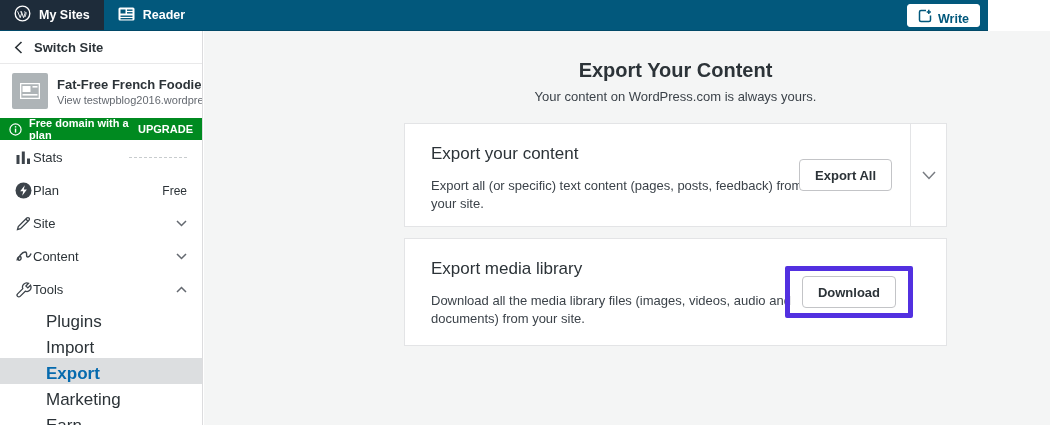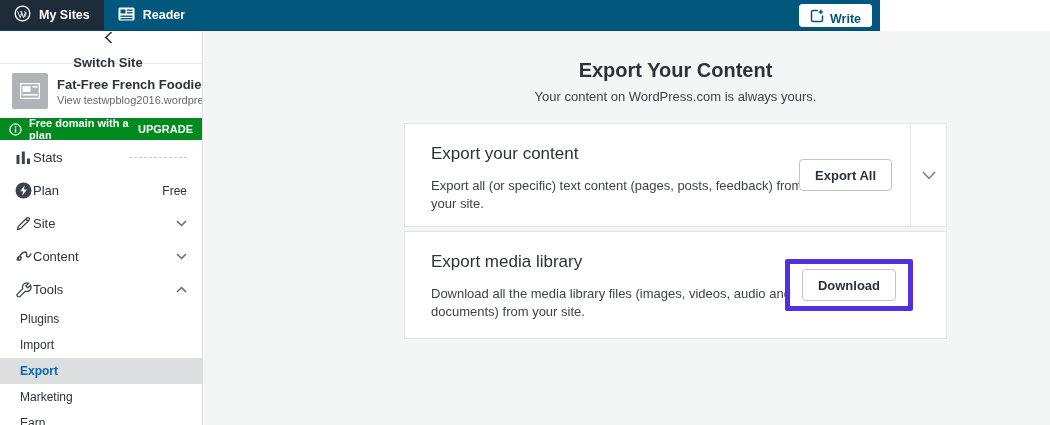--- a/index.html
+++ b/index.html
@@ -7,21 +7,21 @@
   body {
     font-family: "Liberation Sans", "DejaVu Sans", sans-serif;
     background: #ffffff;
     position: relative;
     font-size: 13px;
     color: #2c3338;
   }
 
   
   .masterbar {
-    position: absolute; top: 0; left: 0; width: 880px; height: 31px;
+    position: absolute; top: 0; left: 0; width: 988px; height: 31px;
     background: #02587c;
     display: flex; align-items: stretch;
     border-bottom: 1px solid #014968;
   }
   .mb-item {
     display: flex; align-items: center; gap: 8px;
     padding: 0 14px; color: #ffffff; font-size: 12.5px; font-weight: 600;
     cursor: pointer;
   }
   .mb-item.active { background: #1e2c3a; }
@@ -39,21 +39,21 @@
 
   
   .sidebar {
     position: absolute; top: 31px; left: 0; width: 203px; height: 394px;
     background: #ffffff; border-right: 1px solid #dcdcde;
     overflow: hidden;
   }
   .switch-site {
     height: 33px; display: flex; align-items: center; gap: 11px;
     padding-left: 14px; border-bottom: 1px solid #e9e9ea;
-    font-weight: 700; font-size: 13px; color: #2c3338; cursor: pointer; flex-direction: column;
+    font-weight: 700; font-size: 13px; color: #2c3338; cursor: pointer;
   }
   .site-info {
     height: 54px; display: flex; align-items: center; padding-left: 12px;
     cursor: pointer;
   }
   .site-icon {
     width: 36px; height: 36px; background: #aeb4b7; border-radius: 2px;
     display: flex; align-items: center; justify-content: center; flex: none;
   }
   .site-text { margin-left: 9px; min-width: 0; overflow: hidden; }
@@ -69,22 +69,22 @@
   .menu-item {
     height: 33px; display: flex; align-items: center;
     padding: 0 15px 0 14px; cursor: pointer; color: #2c3338;
   }
   .menu-item .mi-icon { width: 19px; display: flex; justify-content: center; }
   .menu-item .mi-label { margin-left: 0; font-size: 13px; }
   .mi-right { margin-left: auto; display: flex; align-items: center; }
   .sparkline { width: 58px; border-top: 1px dashed #c8ccce; }
   .mi-badge { font-size: 12px; color: #2c3338; }
   .submenu-item {
-    height: 26px; display: flex; align-items: center;
-    padding-left: 20px; font-size: 12px; color: #2c3338; cursor: pointer;
+    height: 26px; display: flex; align-items: flex-end;
+    padding-left: 46px; font-size: 17px; color: #2c3338; cursor: pointer;
   }
   .submenu-item.selected { background: #dcdee0; color: #056aae; font-weight: bold; }
 
   
   .main {
     position: absolute; top: 31px; left: 204px; width: 846px; height: 394px;
     background: #f4f5f5;
   }
   .content-col { margin-left: 200px; width: 543px; }
   .page-title {
@@ -92,21 +92,21 @@
     padding-top: 28px;
   }
   .page-subtitle {
     text-align: center; font-size: 13px; color: #3c434a; margin-top: 7px;
   }
   .card {
     background: #ffffff; border: 1px solid #e3e4e6;
     display: flex; align-items: stretch;
   }
   .card-1 { margin-top: 19px; height: 104px; }
-  .card-2 { margin-top: 4px; height: 108px; }
+  .card-2 { margin-top: 11px; height: 108px; }
   .card-body { flex: 1; padding: 20px 0 0 26px; min-width: 0; }
   .card-title { font-size: 17px; color: #2c3338; font-weight: 400; }
   .card-desc { font-size: 13px; color: #3c434a; margin-top: 13px; line-height: 18px; width: 380px; }
   .card-action { display: flex; align-items: center; padding-right: 18px; }
   .wp-button {
     background: #ffffff; border: 1px solid #c3c4c7; border-radius: 4px;
     font-size: 13px; font-weight: 600; color: #2c3338;
     height: 32px; padding: 0 15px; cursor: pointer;
     font-family: "Liberation Sans", "DejaVu Sans", sans-serif;
   }

